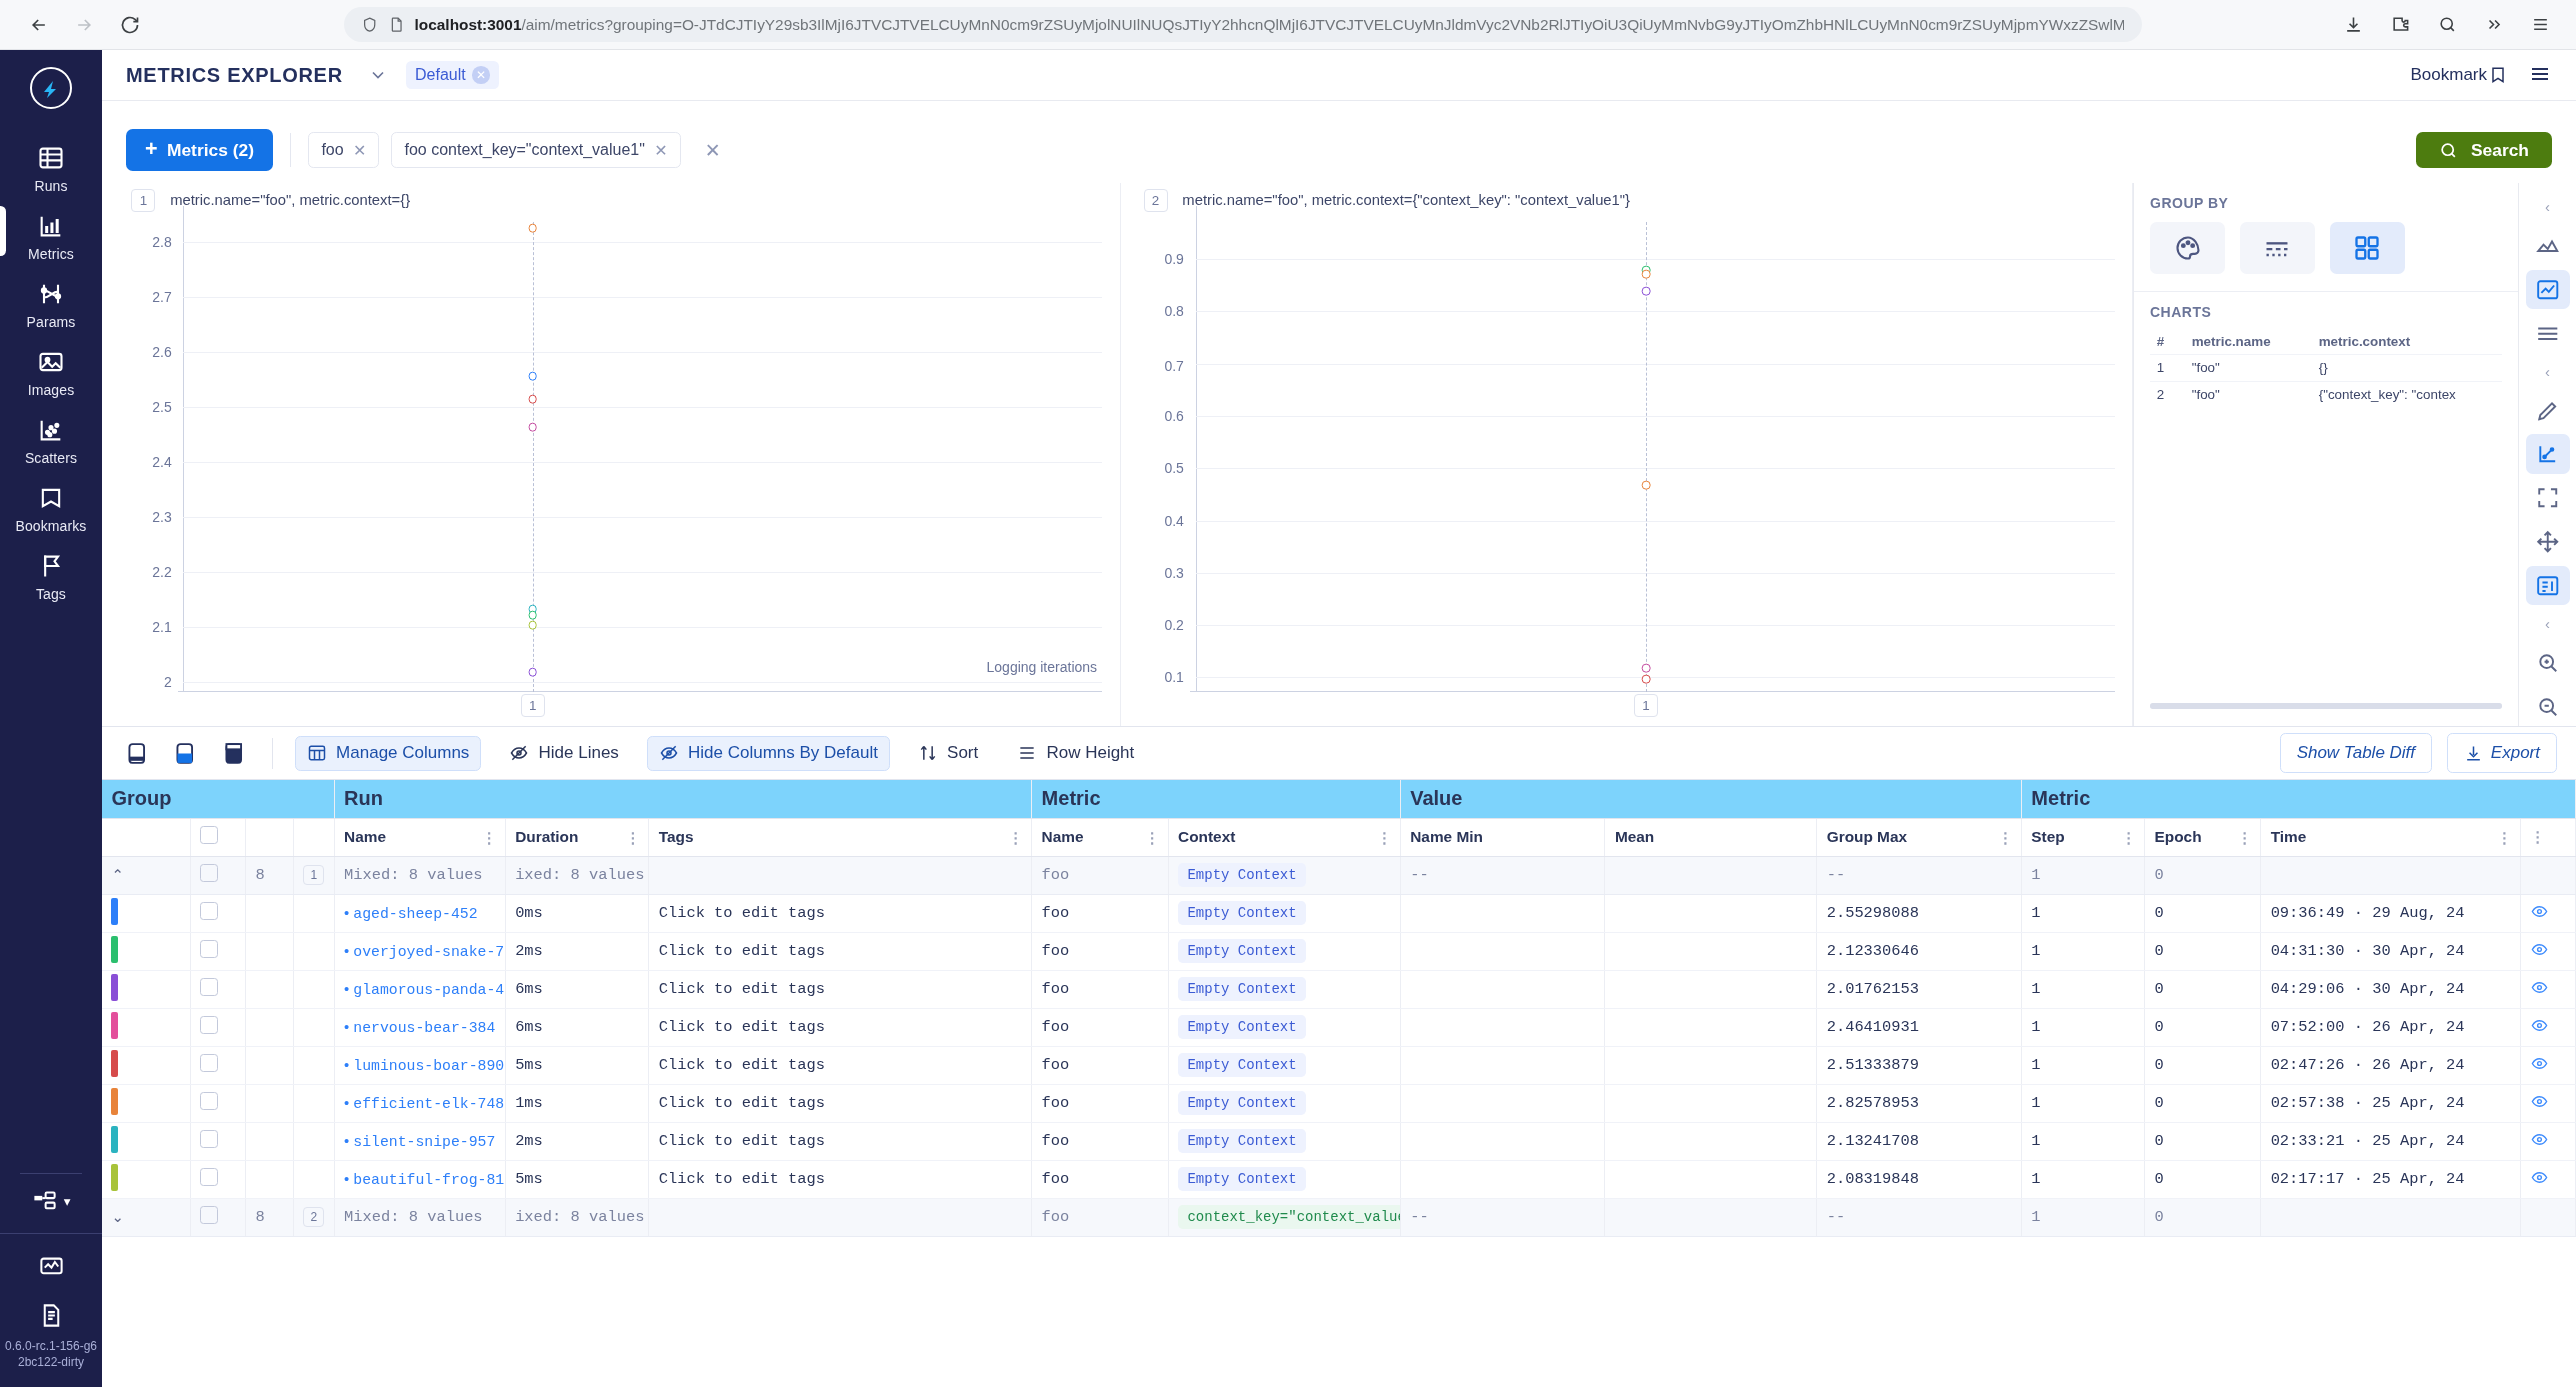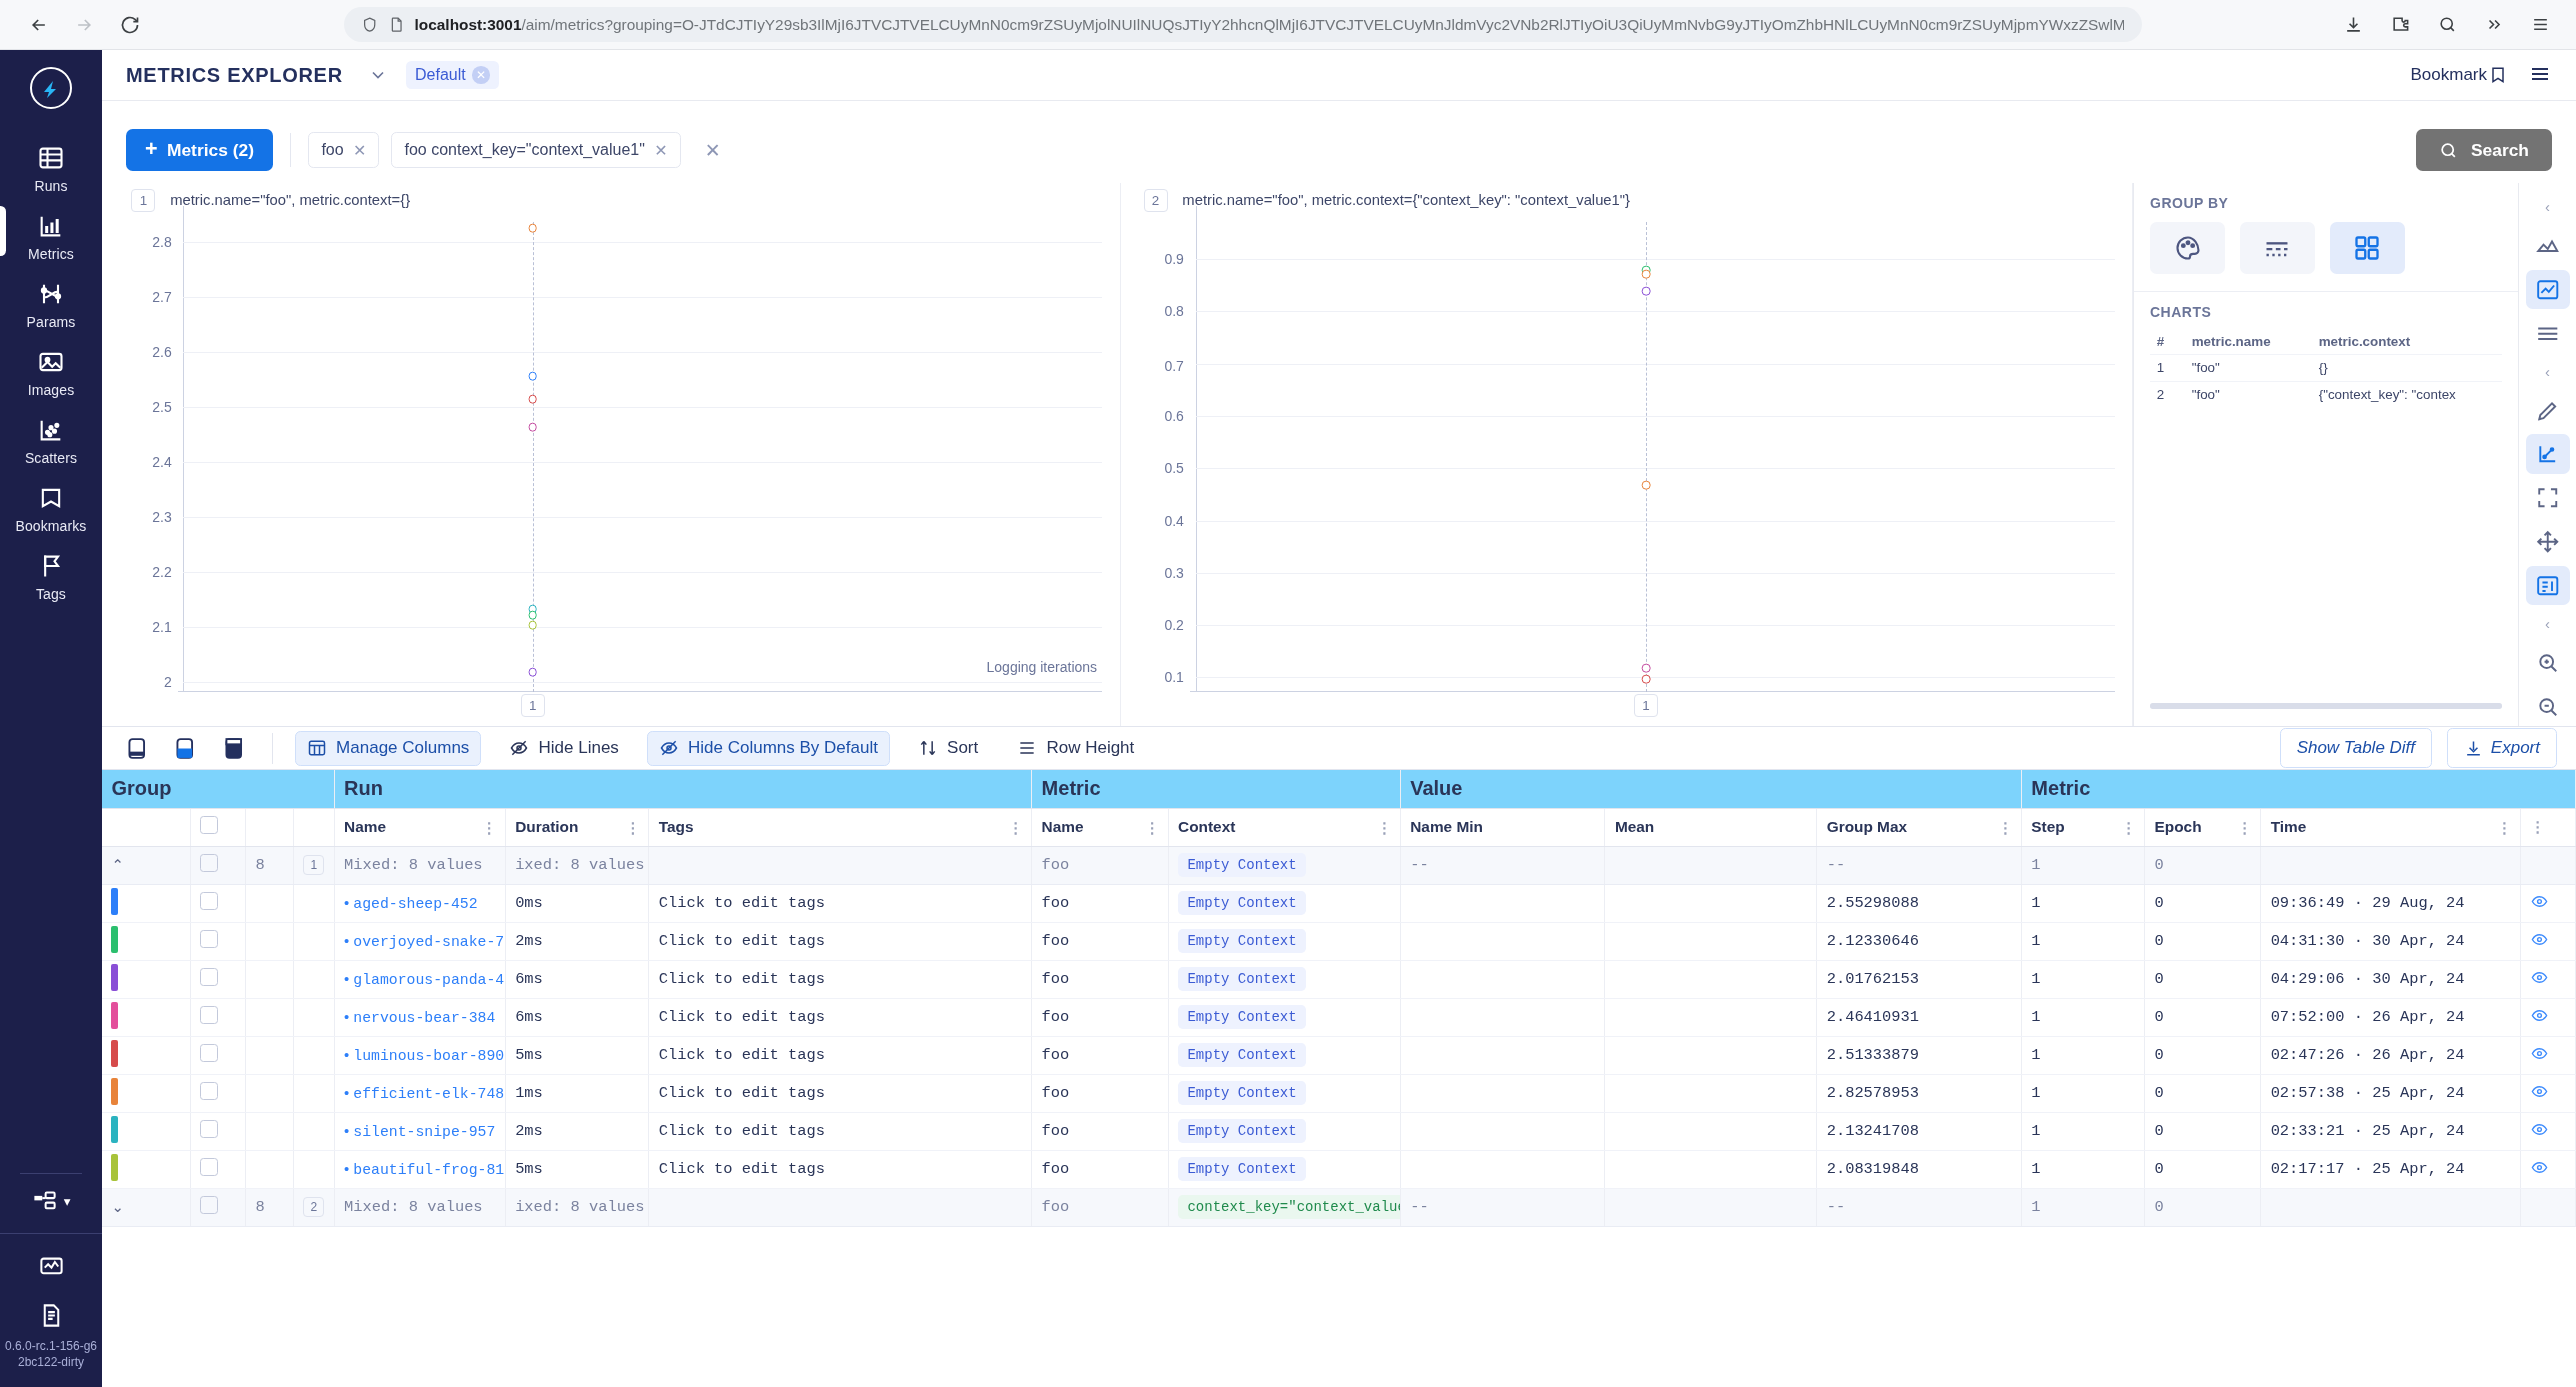--- a/index.html
+++ b/index.html
@@ -113,21 +113,21 @@
   .chips { display: flex; align-items: center; gap: 12px; }
   .chip {
     display: flex; align-items: center; gap: 9.4px; border: 0.7px solid #e4e7f0;
     border-radius: 5.4px; height: 36px; padding: 0 12px; font-size: 16px; color: #3d4straight;
     color: #3d4668; background: #fff;
   }
   .chip .cx { color: #8e97b5; font-size: 16px; }
   .chip-clear { margin-left: 12px; color: #8e97b5; font-size: 19px; display: flex; align-items: center; }
   .search-btn {
     margin-left: auto; display: flex; align-items: center; gap: 13px;
-    background: #737373; color: #fff; border-radius: 6.7px; height: 42px;
+    background: #4d7c0f; color: #fff; border-radius: 6.7px; height: 36px;
     padding: 0 23px; font-size: 17.4px; font-weight: 600;
   }
   .search-btn svg { width: 19px; height: 19px; }
 
   
   .charts-wrap { display: flex; margin-top: 12px; height: 543px; }
   .charts-area { flex: 1; display: flex; gap: 0; padding: 0 0 0 6.7px; }
   .chart-cell { flex: 1; position: relative; border-right: 0.7px solid #eceef4; padding: 5.4px 10.7px; }
   .chart-head { display: flex; align-items: center; gap: 14.8px; padding-left: 12px; }
   .chart-idx {
@@ -178,21 +178,21 @@
     align-items: center; padding-top: 9.4px; gap: 4px; background: #fff;
   }
   .rail-btn { width: 44px; height: 44px; border-radius: 6.7px; display: flex;
               align-items: center; justify-content: center; color: #5c6585; }
   .rail-btn.sel { background: #e3ebfb; color: #1473e6; }
   .rail-btn svg { width: 25.5px; height: 25.5px; }
   .rail-chev { color: #9aa1b8; font-size: 14.8px; padding: 6.7px 0; }
 
   
   .tbl-toolbar {
-    height: 44px; border-top: 0.7px solid #e2e5ee; border-bottom: 0.7px solid #e2e5ee;
+    height: 54px; border-top: 0.7px solid #e2e5ee; border-bottom: 0.7px solid #e2e5ee;
     display: flex; align-items: center; padding: 0 19px; gap: 17.4px;
   }
   .mode-ic { width: 31px; height: 27px; display: flex; align-items: center; justify-content: center; }
   .mode-ic svg { width: 25.5px; height: 23px; }
   .tb-sep { width: 0.7px; height: 31px; background: #e2e5ee; margin: 0 5.4px; }
   .tb-btn { display: flex; align-items: center; gap: 9.4px; font-size: 17px; color: #2a3558;
             padding: 6.7px 10.7px; border-radius: 5.4px; }
   .tb-btn.active { background: #eaf1fd; border: 0.7px solid #cfdffa; color: #1c4fa8; }
   .tb-btn svg { width: 20px; height: 20px; }
   .tb-right { margin-left: auto; display: flex; align-items: center; gap: 14.8px; font-style: italic; }

